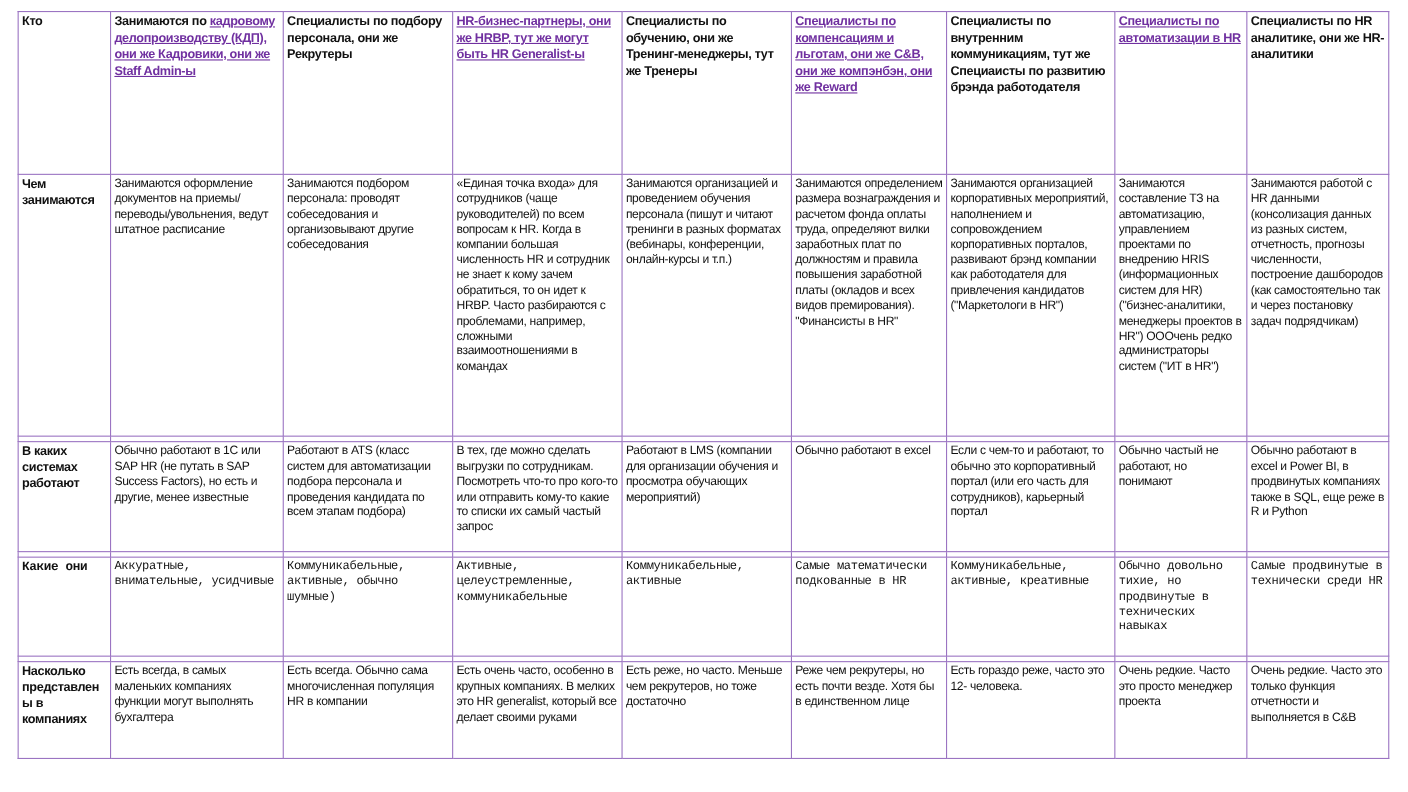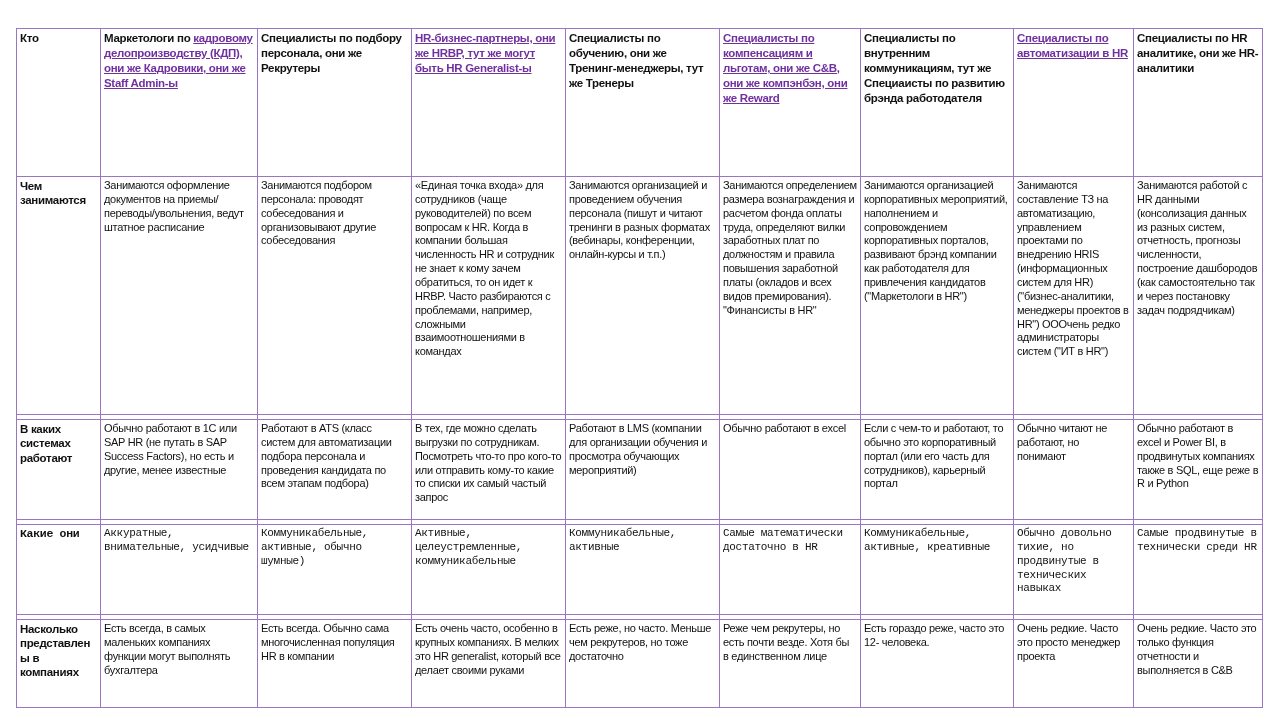--- a/index.html
+++ b/index.html
@@ -4,21 +4,21 @@
 <style>
   * { box-sizing: border-box; margin: 0; padding: 0; }
   html, body {
     width: 1280px; height: 720px;
     background: #ffffff;
     overflow: hidden;
     font-family: "Liberation Sans", sans-serif;
   }
   .table-wrap {
     position: absolute;
-    left: 16px; top: 28px;
+    left: 16px; top: 10px;
     width: 1246px;
   }
   table.hr-table {
     border-collapse: collapse;
     table-layout: fixed;
     width: 1246px;
   }
   .hr-table th, .hr-table td {
     border: 1px solid #9b74c2;
     vertical-align: top;
@@ -62,21 +62,21 @@
       <col style="width:154px">
         <col style="width:141px">
         <col style="width:153px">
         <col style="width:120px">
       <col style="width:129px">
     </colgroup>
 
     <tbody>
         <tr class="h-head">
       <th>Кто</th>
-      <th><span>Маркетологи по </span><span class="accent">кадровому делопроизводству (КДП), они же Кадровики, они же Staff Admin-ы</span></th>
+      <th><span>Занимаются по </span><span class="accent">кадровому делопроизводству (КДП), они же Кадровики, они же Staff Admin-ы</span></th>
       <th><span>Специалисты по подбору персонала, они же Рекрутеры</span><span class="accent"></span></th>
       <th><span></span><span class="accent">HR-бизнес-партнеры, они же HRBP, тут же могут быть HR Generalist-ы</span></th>
       <th><span>Специалисты по обучению, они же Тренинг-менеджеры, тут же Тренеры</span><span class="accent"></span></th>
       <th><span></span><span class="accent">Специалисты по компенсациям и льготам, они же C&amp;B, они же компэнбэн, они же Reward</span></th>
       <th><span>Специалисты по внутренним коммуникациям, тут же Специаисты по развитию брэнда работодателя</span><span class="accent"></span></th>
       <th><span></span><span class="accent">Специалисты по автоматизации в HR</span></th>
       <th><span>Специалисты по HR аналитике, они же HR-аналитики</span><span class="accent"></span></th>
     </tr>
 
     <tr class="h-r1">
@@ -104,21 +104,21 @@
         </tr>
 
     <tr class="h-r2">
       <td class="rowlabel">В каких системах работают</td>
       <td>Обычно работают в 1С или SAP HR (не путать в SAP Success Factors), но есть и другие, менее известные</td>
       <td>Работают в ATS (класс систем для автоматизации подбора персонала и проведения кандидата по всем этапам подбора)</td>
       <td>В тех, где можно сделать выгрузки по сотрудникам. Посмотреть что-то про кого-то или отправить кому-то какие то списки их самый частый запрос</td>
       <td>Работают в LMS (компании для организации обучения и просмотра обучающих мероприятий)</td>
       <td>Обычно работают в excel</td>
       <td>Если с чем-то и работают, то обычно это корпоративный портал (или его часть для сотрудников), карьерный портал</td>
-      <td>Обычно читают не работают, но понимают</td>
+      <td>Обычно частый не работают, но понимают</td>
       <td>Обычно работают в excel и Power BI, в продвинутых компаниях также в SQL, еще реже в R и Python</td>
     </tr>
 
     <tr class="gap">
           <td></td>
           <td></td>
           <td></td>
           <td></td>
           <td></td>
           <td></td>
@@ -126,21 +126,21 @@
           <td></td>
           <td></td>
         </tr>
 
     <tr class="h-r3">
       <td class="rowlabel">Какие они</td>
       <td>Аккуратные, внимательные, усидчивые</td>
       <td>Коммуникабельные, активные, обычно шумные)</td>
       <td>Активные, целеустремленные, коммуникабельные</td>
       <td>Коммуникабельные, активные</td>
-      <td>Самые математически достаточно в HR</td>
+      <td>Самые математически подкованные в HR</td>
       <td>Коммуникабельные, активные, креативные</td>
       <td>Обычно довольно тихие, но продвинутые в технических навыках</td>
       <td>Самые продвинутые в технически среди HR</td>
     </tr>
 
     <tr class="gap">
           <td></td>
           <td></td>
           <td></td>
           <td></td>

